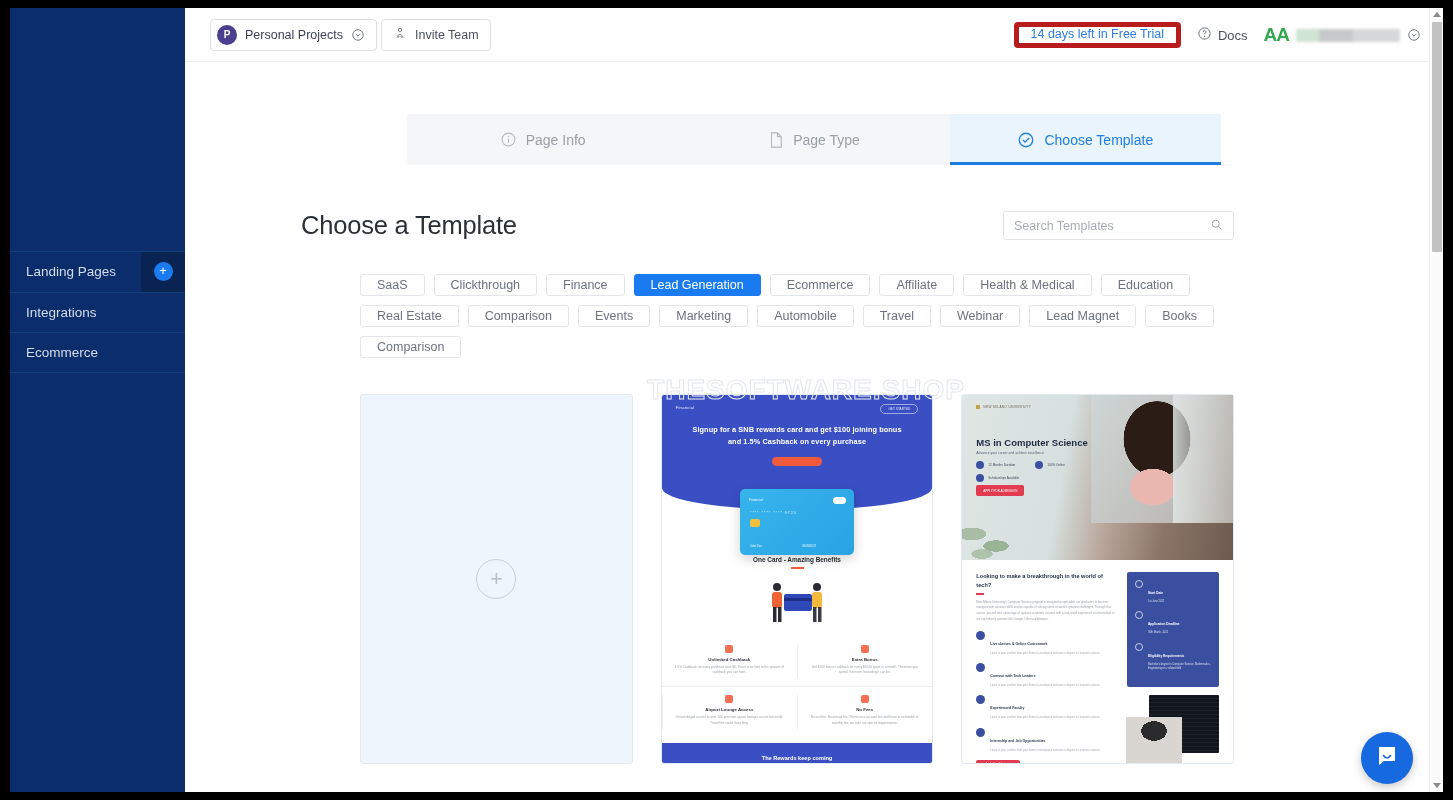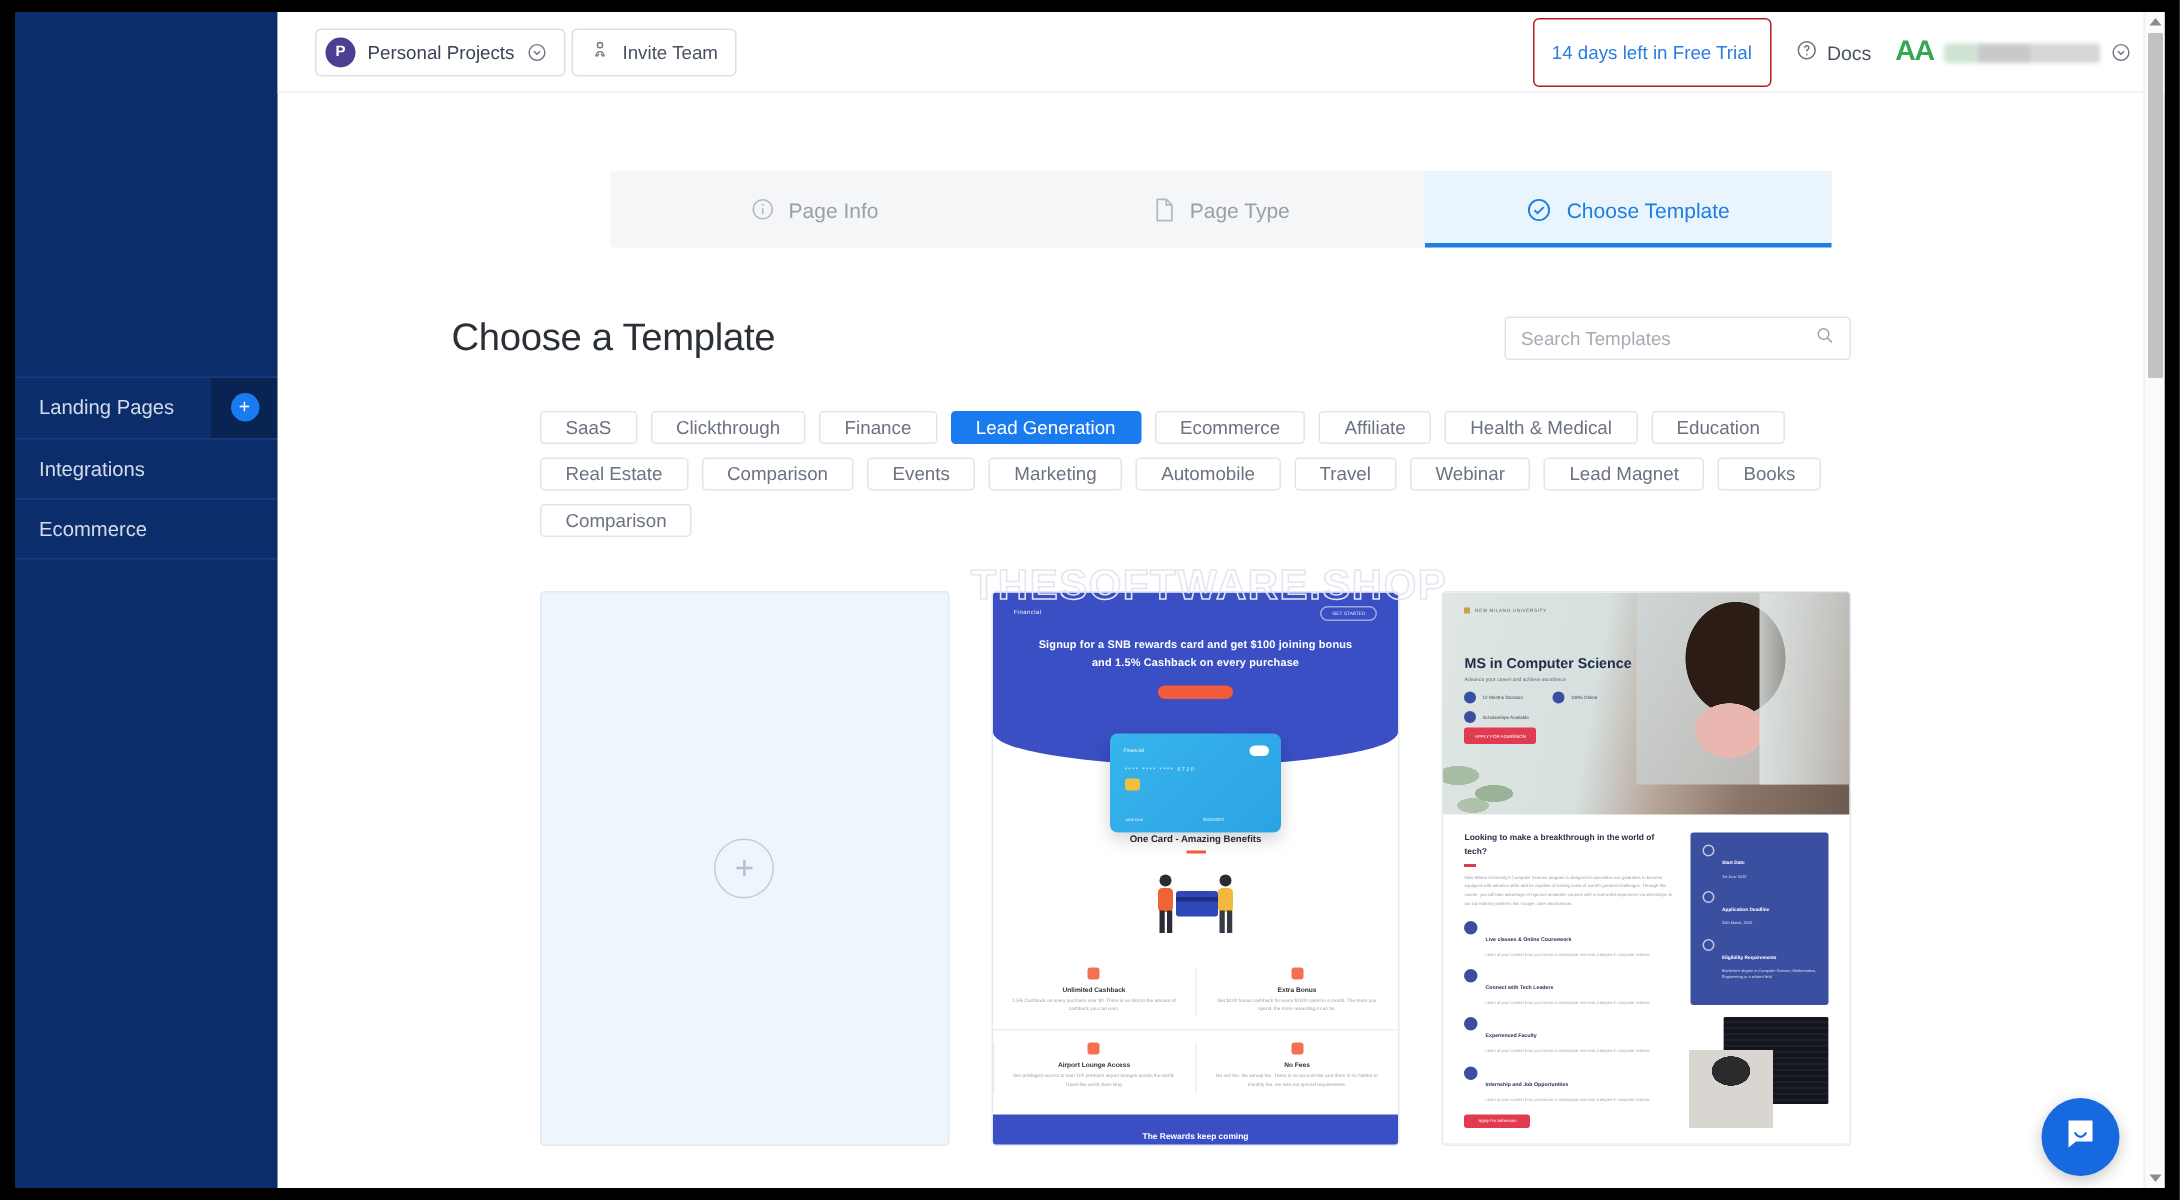--- a/index.html
+++ b/index.html
@@ -116,26 +116,26 @@
     font-weight: bold;
   }
   .chev { width: 14px; height: 14px; flex: 0 0 auto; }
   .invite-pill { margin-left: 4px; color: #4a5161; }
   .topbar-right {
     position: absolute;
     right: 22px; top: 0; height: 54px;
     display: flex; align-items: center; gap: 16px;
   }
   .trial-btn {
-    height: 46px;
-    border: 1px solid #b91c1c;
+    height: 26px;
+    border: 5px solid #b91c1c;
     border-radius: 4px;
     color: #2a7de1;
     font-size: 12.5px;
-    display: flex; align-items: center;
+    display: flex; 
     padding: 0 12px;
     background: #fff;
     white-space: nowrap;
   }
   .docs-link {
     display: flex; align-items: center; gap: 6px;
     color: #4a5161; font-size: 13px;
   }
   .user-chip { display: flex; align-items: center; gap: 7px; }
   .user-aa {
@@ -322,21 +322,21 @@
   .p-cell + .p-cell::before{content:"";position:absolute;left:0;top:8px;bottom:8px;width:1px;background:#eceef2;}
   .p-grid2 .p-cell:nth-child(3), .p-grid2 .p-cell:nth-child(4){border-top:1px solid #eceef2;}
   .p-ic { width:8px;height:8px;background:#f4603f;border-radius:2px;margin:0 auto 4px; opacity:.9;}
   .p-ct { font-size:4.4px;font-weight:bold;color:#2b2f36;}
   .p-cd { font-size:3.2px;color:#9aa1ab;line-height:1.8;margin-top:3px;}
   .p-footer { margin-top: 6px; background: #3a4fc4; color:#fff; padding: 12px 0 16px; text-align:center;}
   .p-ft { font-size: 5.6px; font-weight: bold;}
   .p-fu { width: 10px;height:1.4px;background:#f45b3c;margin:3px auto 0;}
 
   
-  .e-hero { height: 148px; position: relative; overflow: hidden;
+  .e-hero { height: 165px; position: relative; overflow: hidden;
     background: linear-gradient(100deg,#dfe6e4 0%,#d6e0de 38%,#b9a79c 55%,#8c7568 75%,#6d5a50 100%); }
   .e-hero .photo {
     position:absolute; right:0; top:0; width:142px; height:128px;
     background:
       radial-gradient(ellipse 38px 30px at 62px 92px, #eab6b0 0%, #eab6b0 60%, transparent 61%),
       radial-gradient(ellipse 46px 52px at 66px 44px, #2b1d16 0%, #2b1d16 72%, transparent 73%),
       radial-gradient(ellipse 24px 26px at 64px 52px, #c68e6e 0%, #c68e6e 80%, transparent 81%),
       linear-gradient(120deg,#cfd6d6,#b7b0aa);
   }
   .e-hero .grad-mask { position:absolute;right:0;top:0;width:60px;height:128px;

